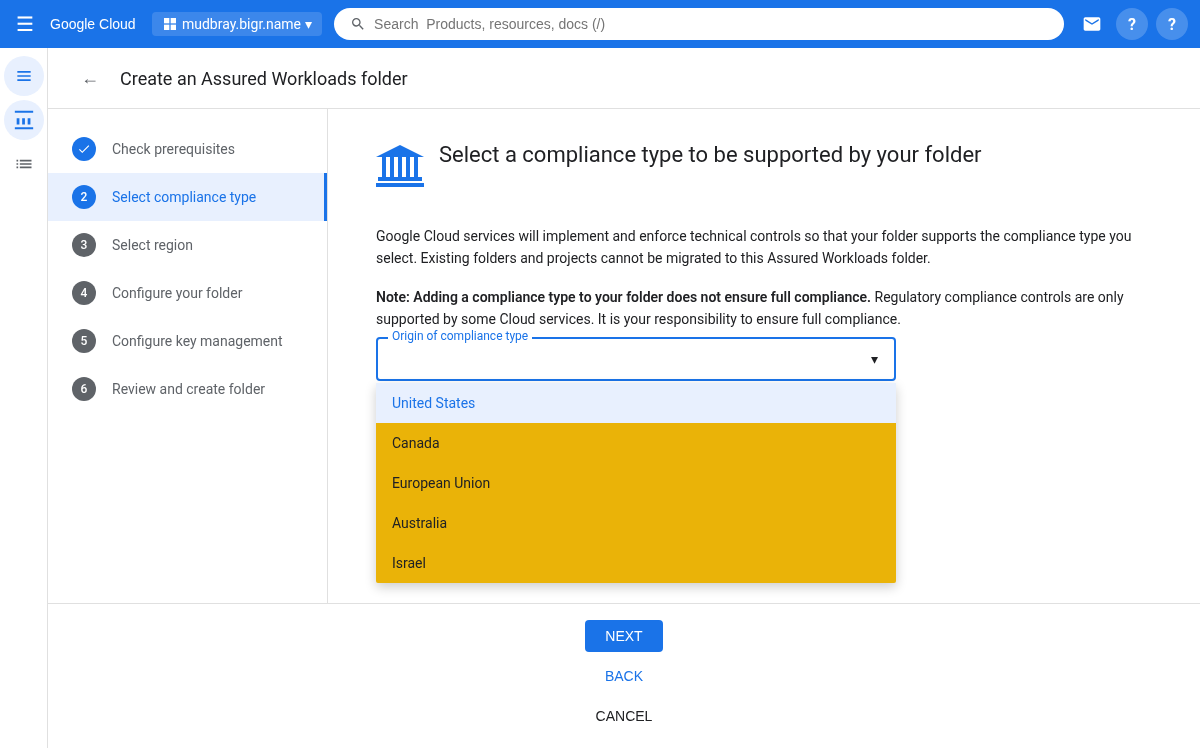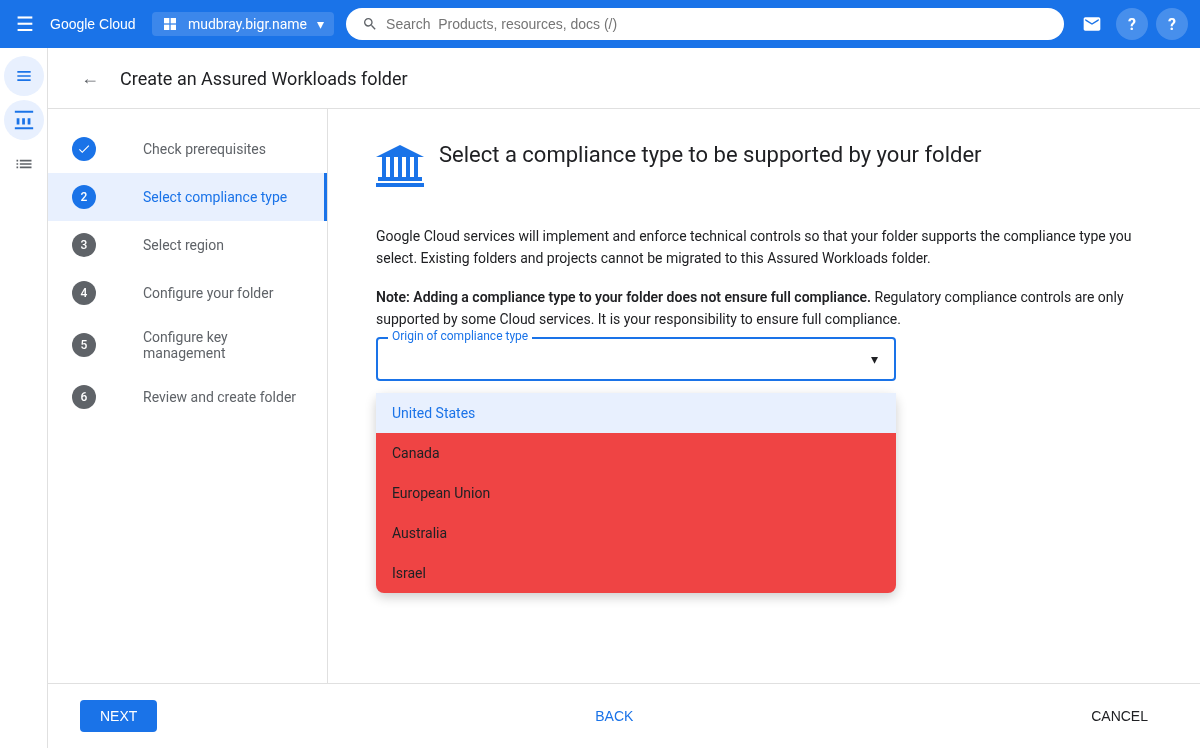--- a/index.html
+++ b/index.html
@@ -10,21 +10,21 @@
       display: flex;
       align-items: center;
       background: #1a73e8;
       height: 48px;
       padding: 0 12px;
       gap: 12px;
     }
     .top-nav-menu-icon { color: #fff; font-size: 20px; cursor: pointer; padding: 4px; }
     .google-cloud-logo { display: flex; align-items: center; gap: 6px; color: #fff; font-size: 16px; font-weight: 500; text-decoration: none; }
     .project-selector {
-      display: flex; align-items: center; gap: 10px;
+      display: flex; align-items: center; gap: 4px;
       background: rgba(255,255,255,0.15); border-radius: 4px;
       padding: 4px 10px; color: #fff; cursor: pointer; font-size: 14px;
     }
     .search-bar {
       flex: 1; display: flex; align-items: center;
       background: #fff; border-radius: 24px; padding: 0 16px; height: 32px;
       gap: 8px;
     }
     .search-bar input { border: none; outline: none; flex: 1; font-size: 14px; color: #3b82f6; background: transparent; }
     .nav-icons { display: flex; align-items: center; gap: 8px; margin-left: auto; }
@@ -66,21 +66,21 @@
       padding: 12px 24px; cursor: pointer;
       color: #5f6368; font-size: 14px;
     }
     .step-item.active { background: #e8f0fe; border-right: 3px solid #1a73e8; color: #1a73e8; }
     .step-item.active .step-num { background: #1a73e8; color: #fff; }
     .step-num {
       width: 24px; height: 24px; border-radius: 50%; background: #5f6368; color: #fff;
       display: flex; align-items: center; justify-content: center; font-size: 12px; font-weight: 500; flex-shrink: 0;
     }
     .step-check { width: 24px; height: 24px; border-radius: 50%; background: #1a73e8; color: #fff; display: flex; align-items: center; justify-content: center; flex-shrink: 0; }
-    .step-label { font-size: 14px; margin-left: 31px; }
+    .step-label { font-size: 14px; }
 
     
     .content-panel { flex: 1; padding: 32px 48px; overflow-y: auto; position: relative; }
 
     .content-header { display: flex; align-items: flex-start; gap: 15px; margin-bottom: 24px; }
     .content-title { font-size: 22px; font-weight: 400; color: #202124; line-height: 1.3; }
 
     .description { font-size: 14px; color: #202124; line-height: 1.6; margin-bottom: 16px; }
     .note-text { font-size: 14px; color: #202124; line-height: 1.6; margin-bottom: 6px; }
     .note-text strong { font-weight: 600; }
@@ -94,34 +94,35 @@
     }
     .dropdown-trigger {
       width: 100%; padding: 12px 16px; border: 2px solid #1a73e8; border-radius: 4px;
       display: flex; align-items: center; justify-content: space-between;
       cursor: pointer; font-size: 14px; color: #202124; background: #fff;
     }
 
     
     .dropdown-popup {
       position: absolute; top: 100%; left: 0; width: 100%;
-      background: #ef4444; border-radius: 8px;
+      background: #eab308; border-radius: 2px;
       box-shadow: 0 4px 12px rgba(0,0,0,0.2);
-      z-index: 100; margin-top: 12px;
+      z-index: 100; margin-top: 2px;
     }
     .dropdown-option {
       padding: 12px 16px; cursor: pointer; font-size: 14px; color: #202124;
     }
     .dropdown-option.selected { background: #e8f0fe; color: #1a73e8; }
 
     
     .bottom-bar {
       display: flex; align-items: center; justify-content: space-between;
-      padding: 16px 32px; border-top: 1px solid #e0e0e0; 
+      padding: 16px 32px; border-top: 1px solid #e0e0e0; gap: 8px;
       background: #fff;
+      flex-direction: column;
     }
     .btn { padding: 8px 20px; border-radius: 4px; font-size: 14px; font-weight: 500; cursor: pointer; border: none; }
     .btn-primary { background: #1a73e8; color: #fff; }
     .btn-text { background: transparent; color: #1a73e8; }
     .btn-cancel { background: transparent; color: #202124; }
   </style>
 </head>
 <body>
 
 <nav class="top-nav">

